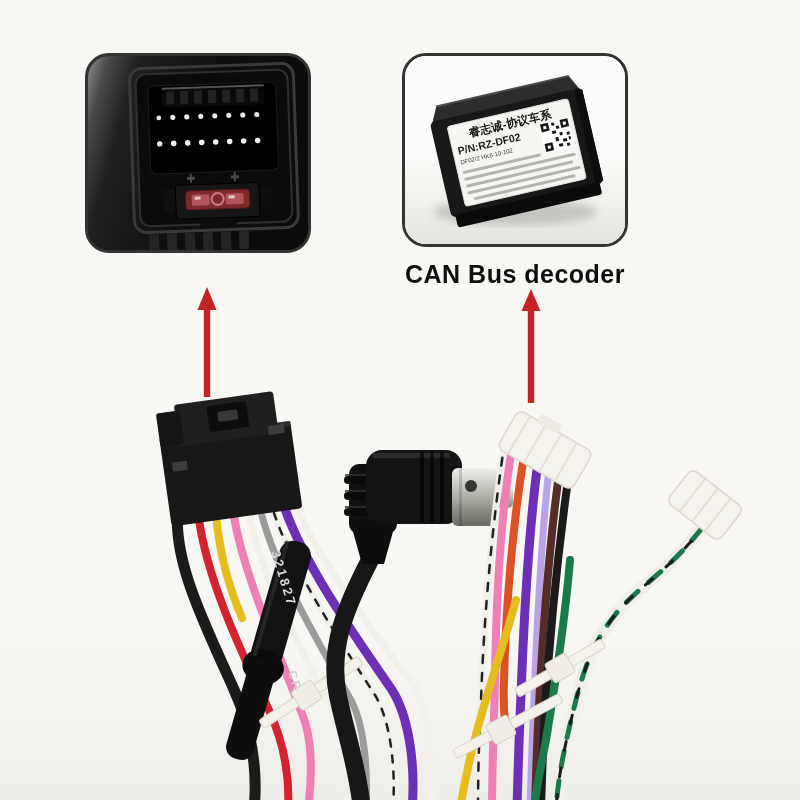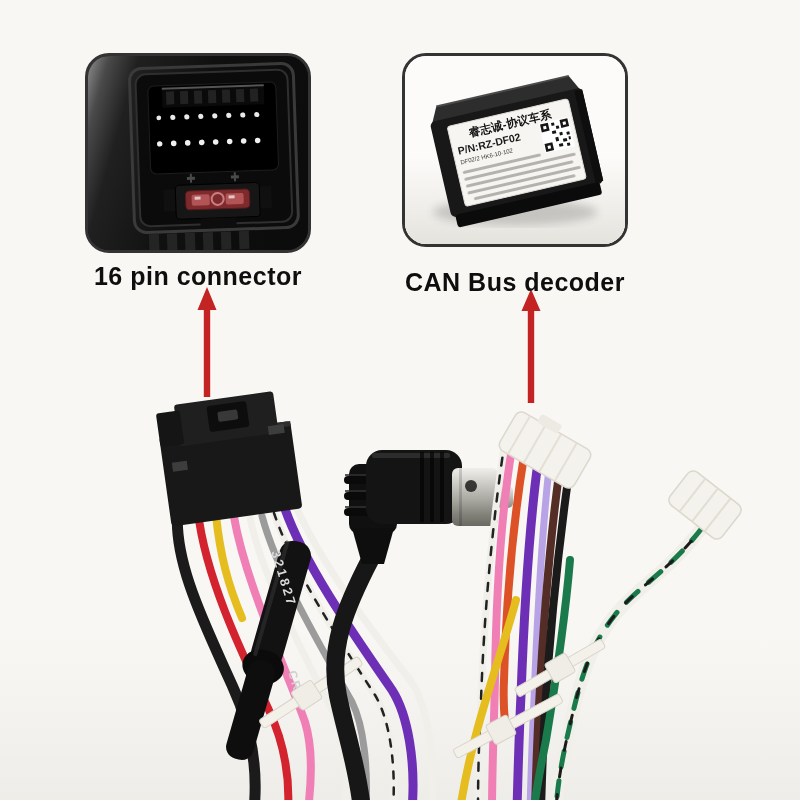--- a/index.html
+++ b/index.html
@@ -7,21 +7,21 @@
   #stage{position:relative;width:800px;height:800px;background:#f8f7f4;overflow:hidden;
          font-family:"Liberation Sans",sans-serif;}
   #harness-svg{position:absolute;left:0;top:0;z-index:1;}
   .inset{position:absolute;z-index:2;border:3px solid #333;border-radius:24px;
          overflow:hidden;box-sizing:border-box;background:#fff;}
   #inset-connector{left:85px;top:53px;width:226px;height:200px;background:#111;}
   #inset-decoder{left:402px;top:53px;width:226px;height:194px;background:#fcfbf9;}
   .caption{position:absolute;z-index:2;text-align:center;
            font:700 25px "Liberation Sans",sans-serif;color:#0e0e0e;letter-spacing:.5px;}
   #caption-connector{left:85px;top:262px;width:226px;}
-  #caption-decoder{left:402px;top:268px;width:226px;text-align:center;}
+  #caption-decoder{left:402px;top:260px;width:226px;text-align:center;}
 </style>
 </head>
 <body>
 
 <div id="stage">
 
   <svg id="harness-svg" width="800" height="800" viewBox="0 0 800 800">
     <defs>
       <linearGradient id="vg" x1="0" y1="0" x2="0" y2="1">
         <stop offset="0" stop-color="#e9e7e2" stop-opacity="0"></stop>
@@ -280,16 +280,15 @@
           <rect x="55" y="103" width="80" height="3" rx="1.5"></rect>
           <rect x="55" y="110" width="114" height="3" rx="1.5"></rect>
           <rect x="55" y="117" width="110" height="3" rx="1.5"></rect>
           <rect x="55" y="124" width="116" height="3" rx="1.5"></rect>
           <rect x="60" y="131" width="104" height="3" rx="1.5"></rect>
         </g>
       </g>
     </svg>
   </div>
 
-  <div id="caption-connector" class="caption">16 pin connector</div>
   <div id="caption-decoder" class="caption">CAN Bus decoder</div>
 
 </div>
 
 </body></html>

